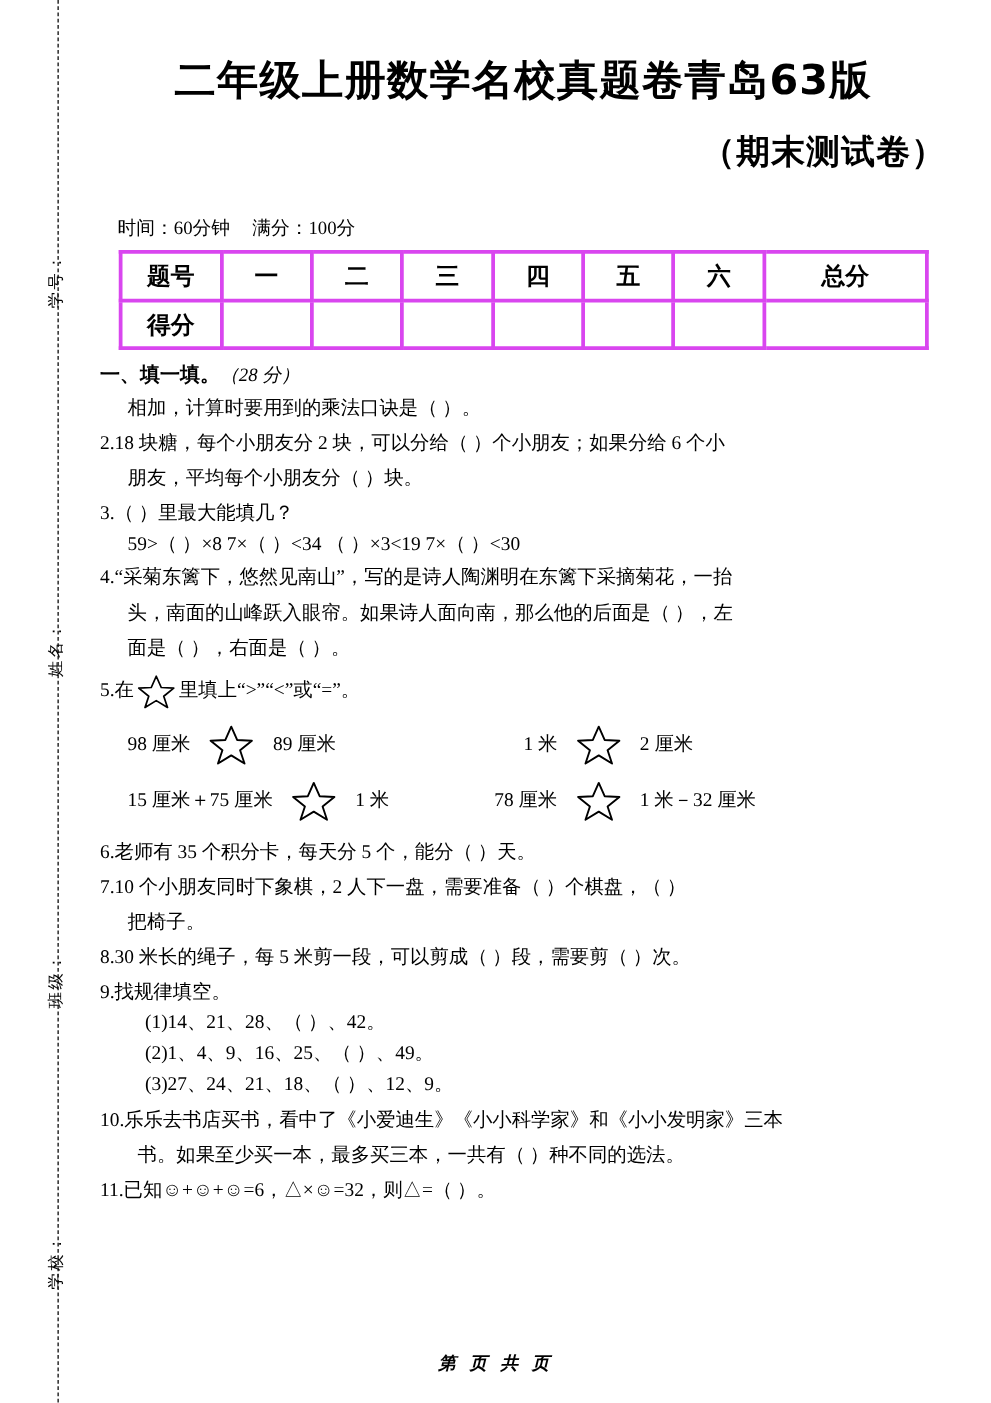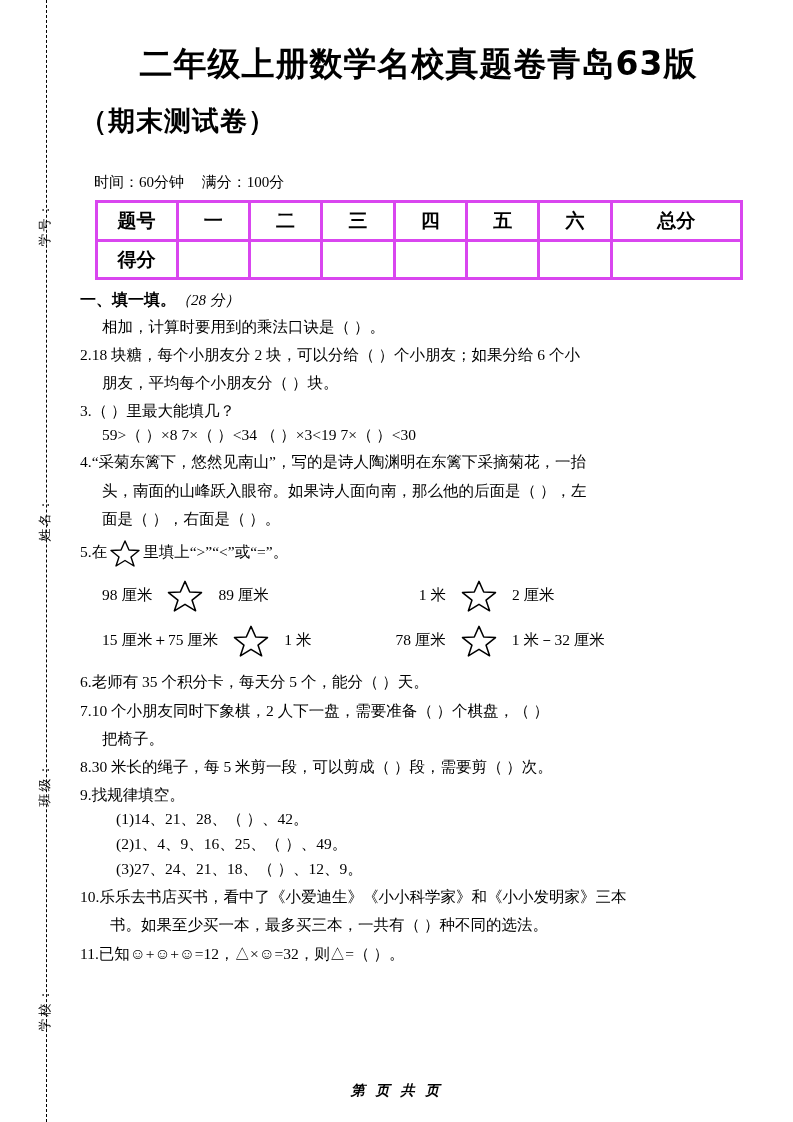--- a/index.html
+++ b/index.html
@@ -57,21 +57,21 @@
     font-size: 33px;
     text-align: center;
     margin: 0;
     padding-top: 38px;
     letter-spacing: 1px;
   }
   h2.subtitle {
     font-family: "DejaVu Sans", sans-serif;
     font-weight: bold;
     font-size: 27px;
-    text-align: left;
+    text-align: right;
     margin: 0;
     padding-top: 16px;
     letter-spacing: 1px;
   }
   .meta {
     text-align: left;
     font-size: 15px;
     margin-top: 34px;
     margin-right: 8px;
     font-family: "Liberation Serif", serif;
@@ -307,20 +307,20 @@
     <div class="sub">(3)27、24、21、18、（           ）、12、9。</div>
 
     <div class="q">
       <span class="num">10.</span><span>乐乐去书店买书，看中了《小爱迪生》《小小科学家》和《小小发明家》三本</span>
     </div>
     <div class="q" style="padding-left:30px">
       <span>书。如果至少买一本，最多买三本，一共有（           ）种不同的选法。</span>
     </div>
 
     <div class="q">
-      <span class="num">11.</span><span>已知☺+☺+☺=12，△×☺=32，则△=（           ）。</span>
+      <span class="num">11.</span><span>已知☺+☺+☺=6，△×☺=32，则△=（           ）。</span>
     </div>
 
   </div>
 
   <div class="footer">第 页 共 页</div>
 
 </div>
 
 </body></html>

